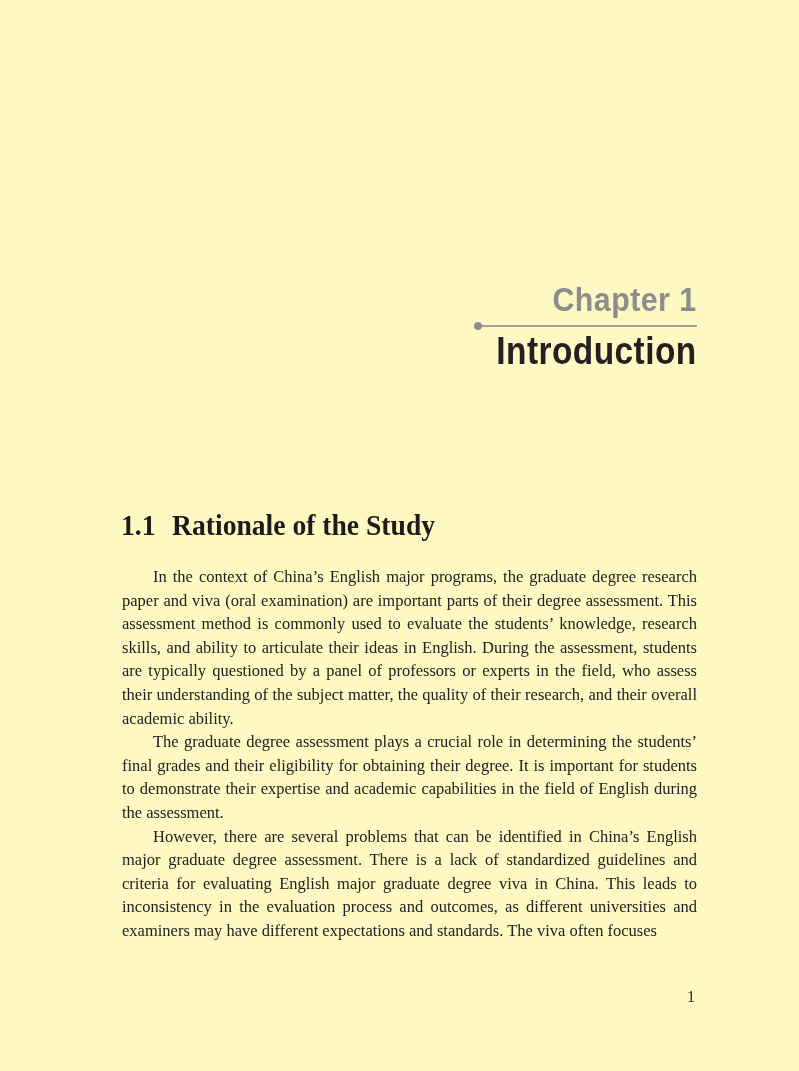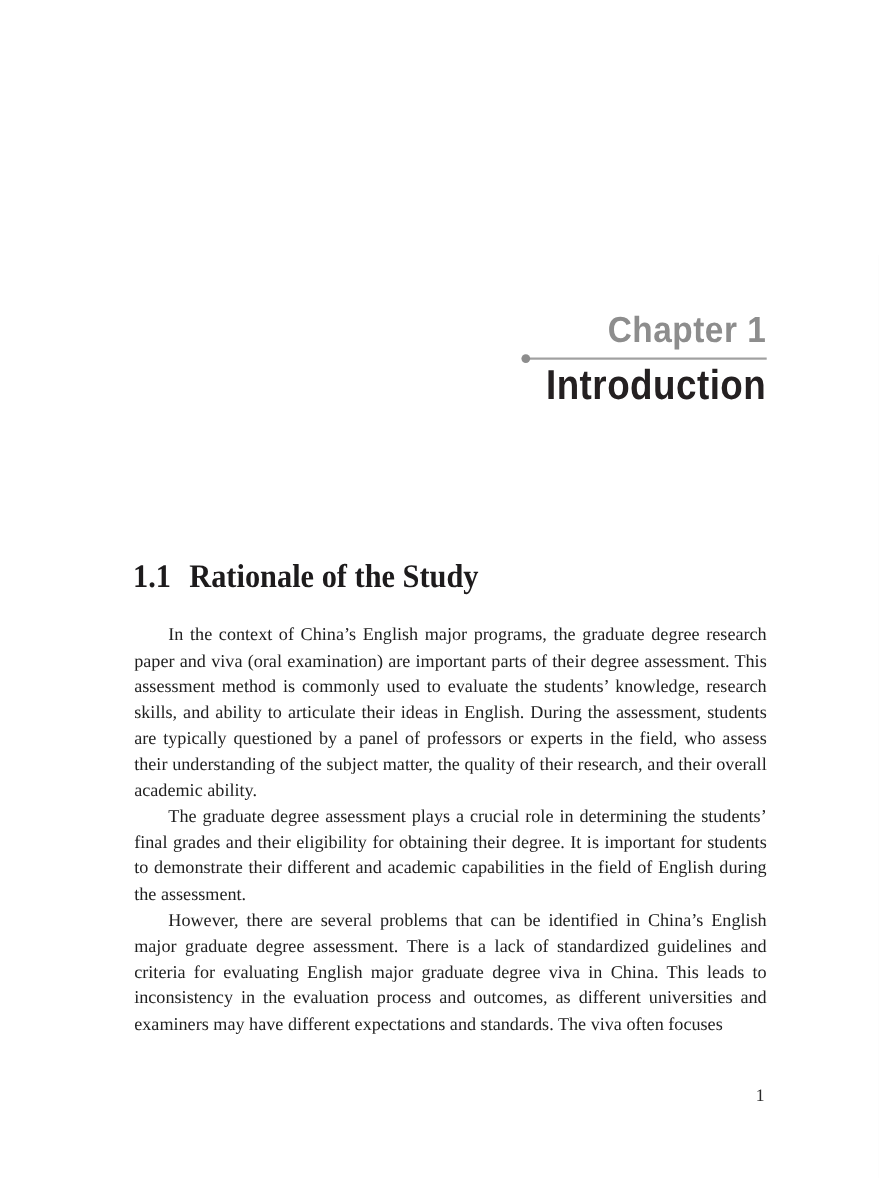--- a/index.html
+++ b/index.html
@@ -4,21 +4,21 @@
 <style>
   html, body {
     margin: 0;
     padding: 0;
     background: #e8e8e8;
   }
   .page {
     position: relative;
     width: 799px;
     height: 1071px;
-    background: #ffffff;
+    background: #fef9c3;
     overflow: hidden;
     font-family: "Liberation Serif", serif;
   }
 
   
   .chapter-block {
     position: absolute;
     top: 283px;
     right: 102px;
     text-align: right;
@@ -121,19 +121,19 @@
     <div class="chapter-title">Introduction</div>
   </div>
 
   <div class="section-heading">
     <span>1.1</span>
     <span>Rationale of the Study</span>
   </div>
 
   <div class="body-text">
     <p>In the context of China’s English major programs, the graduate degree research paper and viva (oral examination) are important parts of their degree assessment. This assessment method is commonly used to evaluate the students’ knowledge, research skills, and ability to articulate their ideas in English. During the assessment, students are typically questioned by a panel of professors or experts in the field, who assess their understanding of the subject matter, the quality of their research, and their overall academic ability.</p>
-    <p>The graduate degree assessment plays a crucial role in determining the students’ final grades and their eligibility for obtaining their degree. It is important for students to demonstrate their different and academic capabilities in the field of English during the assessment.</p>
+    <p>The graduate degree assessment plays a crucial role in determining the students’ final grades and their eligibility for obtaining their degree. It is important for students to demonstrate their expertise and academic capabilities in the field of English during the assessment.</p>
     <p>However, there are several problems that can be identified in China’s English major graduate degree assessment. There is a lack of standardized guidelines and criteria for evaluating English major graduate degree viva in China. This leads to inconsistency in the evaluation process and outcomes, as different universities and examiners may have different expectations and standards. The viva often focuses</p>
   </div>
 
   <div class="page-number">1</div>
 
 </div>
 
 </body></html>

